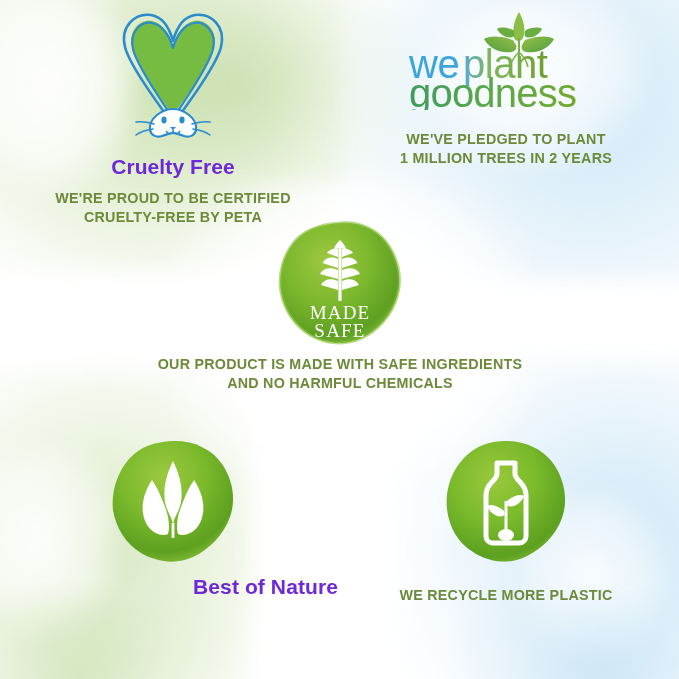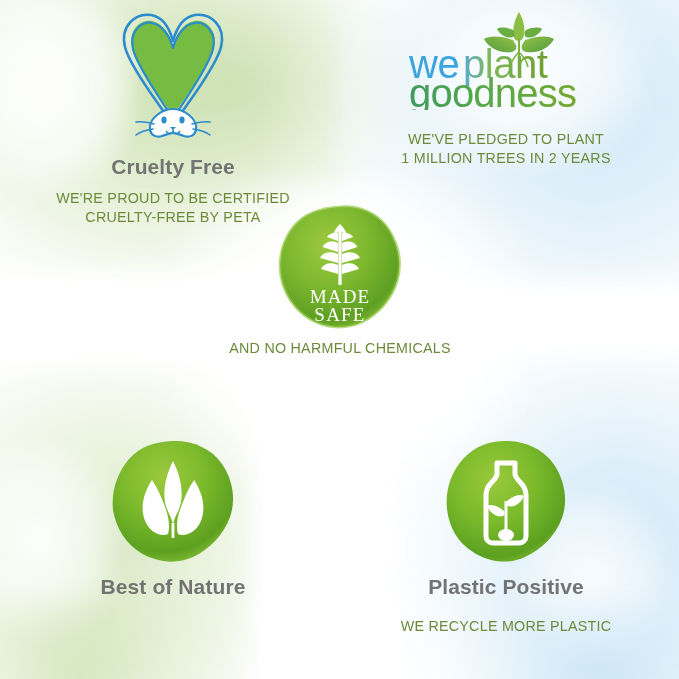--- a/index.html
+++ b/index.html
@@ -144,39 +144,39 @@
     z-index: 5;
   }
   .badge-wrap {
     display: flex;
     justify-content: center;
     align-items: flex-end;
   }
   .heading {
     font-weight: bold;
     font-size: 21px;
-    color: #737373;
+    color: #6d28d9;
     letter-spacing: .1px;
     white-space: nowrap;
     line-height: 1.1;
   }
   .body-line {
-    font-weight: normal;
+    font-weight: bold;
     font-size: 14.3px;
     color: #6d8a3a;
     letter-spacing: .25px;
     line-height: 1.32;
     white-space: nowrap;
   }
 
   
   #block-cruelty   { left: 8px;   top: 8px;   width: 330px; }
   #block-trees     { left: 341px; top: 8px;   width: 330px; }
-  #block-madesafe  { left: 140px; top: 202px; width: 400px; }
-  #block-nature    { left: 8px;   top: 437px; width: 330px; }
+  #block-madesafe  { left: 140px; top: 218px; width: 400px; }
+  #block-nature    { left: 8px;   top: 437px; width: 330px; text-align: right; }
   #block-plastic   { left: 341px; top: 437px; width: 330px; }
 
   #block-cruelty  .heading { margin-top: 11px; }
   #block-cruelty  .sub     { margin-top: 11px; }
   #block-trees    .sub     { margin-top: 20px; }
   #block-madesafe .heading { margin-top: 7px; }
   #block-madesafe .sub     { margin-top: 7px; }
   #block-nature   .heading { margin-top: 8px; }
   #block-nature   .sub     { margin-top: 9px; }
   #block-plastic  .heading { margin-top: 8px; }
@@ -339,20 +339,21 @@
 
             <path d="M65 22 C61 26 59 29 58.5 32 L65 29.5 L71.5 32 C71 29 69 26 65 22 Z"></path>
           </g>
 
           <text x="65" y="101" text-anchor="middle" fill="#ffffff" font-family="'Liberation Serif',serif" font-size="19" letter-spacing="1.2">MADE</text>
           <text x="65" y="119" text-anchor="middle" fill="#ffffff" font-family="'Liberation Serif',serif" font-size="19" letter-spacing="1.2">SAFE</text>
         </svg>
       </span>
     </div>
     <div class="sub">
+      <div class="body-line">OUR PRODUCT IS MADE WITH SAFE INGREDIENTS</div>
       <div class="body-line">AND NO HARMFUL CHEMICALS</div>
     </div>
   </div>
 
   <div class="block" id="block-nature">
     <div class="badge-wrap">
       <span class="disc">
         <svg width="130" height="130" viewBox="0 0 130 130">
           <defs>
             <radialGradient id="bndisc" cx="42%" cy="30%" r="76%">
@@ -405,19 +406,18 @@
 
             <path d="M63 74 C56 68 49 67 46 69 C49 76 56 81 62 79 C64 78 64 76 63 74 Z"></path>
 
             <path d="M63.5 64 L66.5 64 L66.5 95 L63.5 95 Z"></path>
 
             <ellipse cx="65" cy="98" rx="8" ry="6"></ellipse>
           </g>
         </svg>
       </span>
     </div>
-    <div class="heading">Plastic Positive</div>
     <div class="sub">
       <div class="body-line">WE RECYCLE MORE PLASTIC</div>
     </div>
   </div>
 
 </div>
 
 </body></html>

